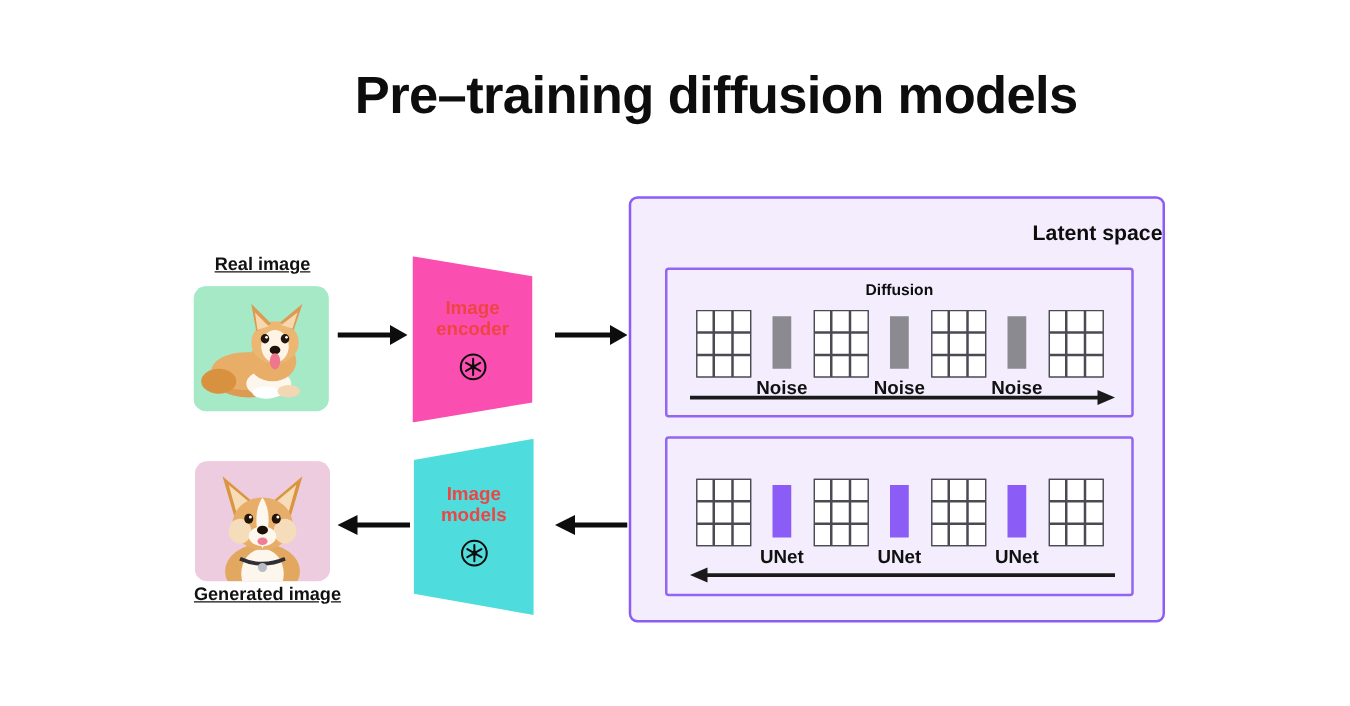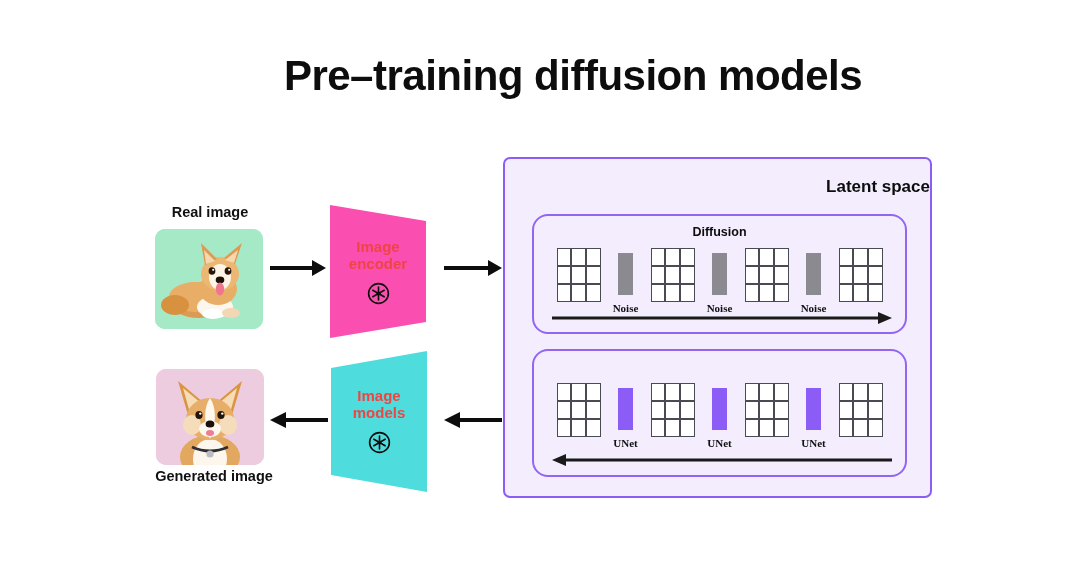--- a/index.html
+++ b/index.html
@@ -39,20 +39,21 @@
   }
 
   
   .side-label {
     position: absolute;
     font-size: 14.5px;
     font-weight: 700;
     color: #111111;
     text-align: center;
     white-space: nowrap;
+    text-decoration: underline;
   }
   #real-image-label { left: 145px; top: 204px; width: 130px; }
   #generated-image-label { left: 124px; top: 468px; width: 180px; }
 
   
   .img-tile {
     position: absolute;
     border-radius: 10px;
     overflow: hidden;
   }
@@ -134,21 +135,21 @@
     font-weight: 800;
     color: #0d0d0d;
   }
 
   .stage-panel {
     position: absolute;
     left: 27px;
     width: 375px;
     background: #f3edfe;
     border: 2px solid #9366f2;
-    border-radius: 16px;
+    border-radius: 3px;
     box-sizing: border-box;
   }
   #diffusion-panel { top: 55px; height: 120px; }
   #denoising-panel { top: 190px; height: 128px; }
 
   .panel-title {
     position: absolute;
     left: 0;
     width: 100%;
     text-align: center;
@@ -204,25 +205,24 @@
     margin-top: 7px;
   }
   .op-chip.noise {
     background: #8a8a90;
   }
   .op-chip.unet {
     background: #8b5cf6;
   }
   .op-label {
     margin-top: 7px;
-    font-size: 11px;
+    font-size: 15px;
     font-weight: 700;
     color: #111111;
     white-space: nowrap;
-    font-family: Liberation Serif, serif;
   }
 
   .flow-arrow {
     position: absolute;
     left: 18px;
     width: 340px;
     height: 16px;
   }
   #diffusion-flow-arrow { top: 94px; }
   #denoising-flow-arrow { top: 101px; }

